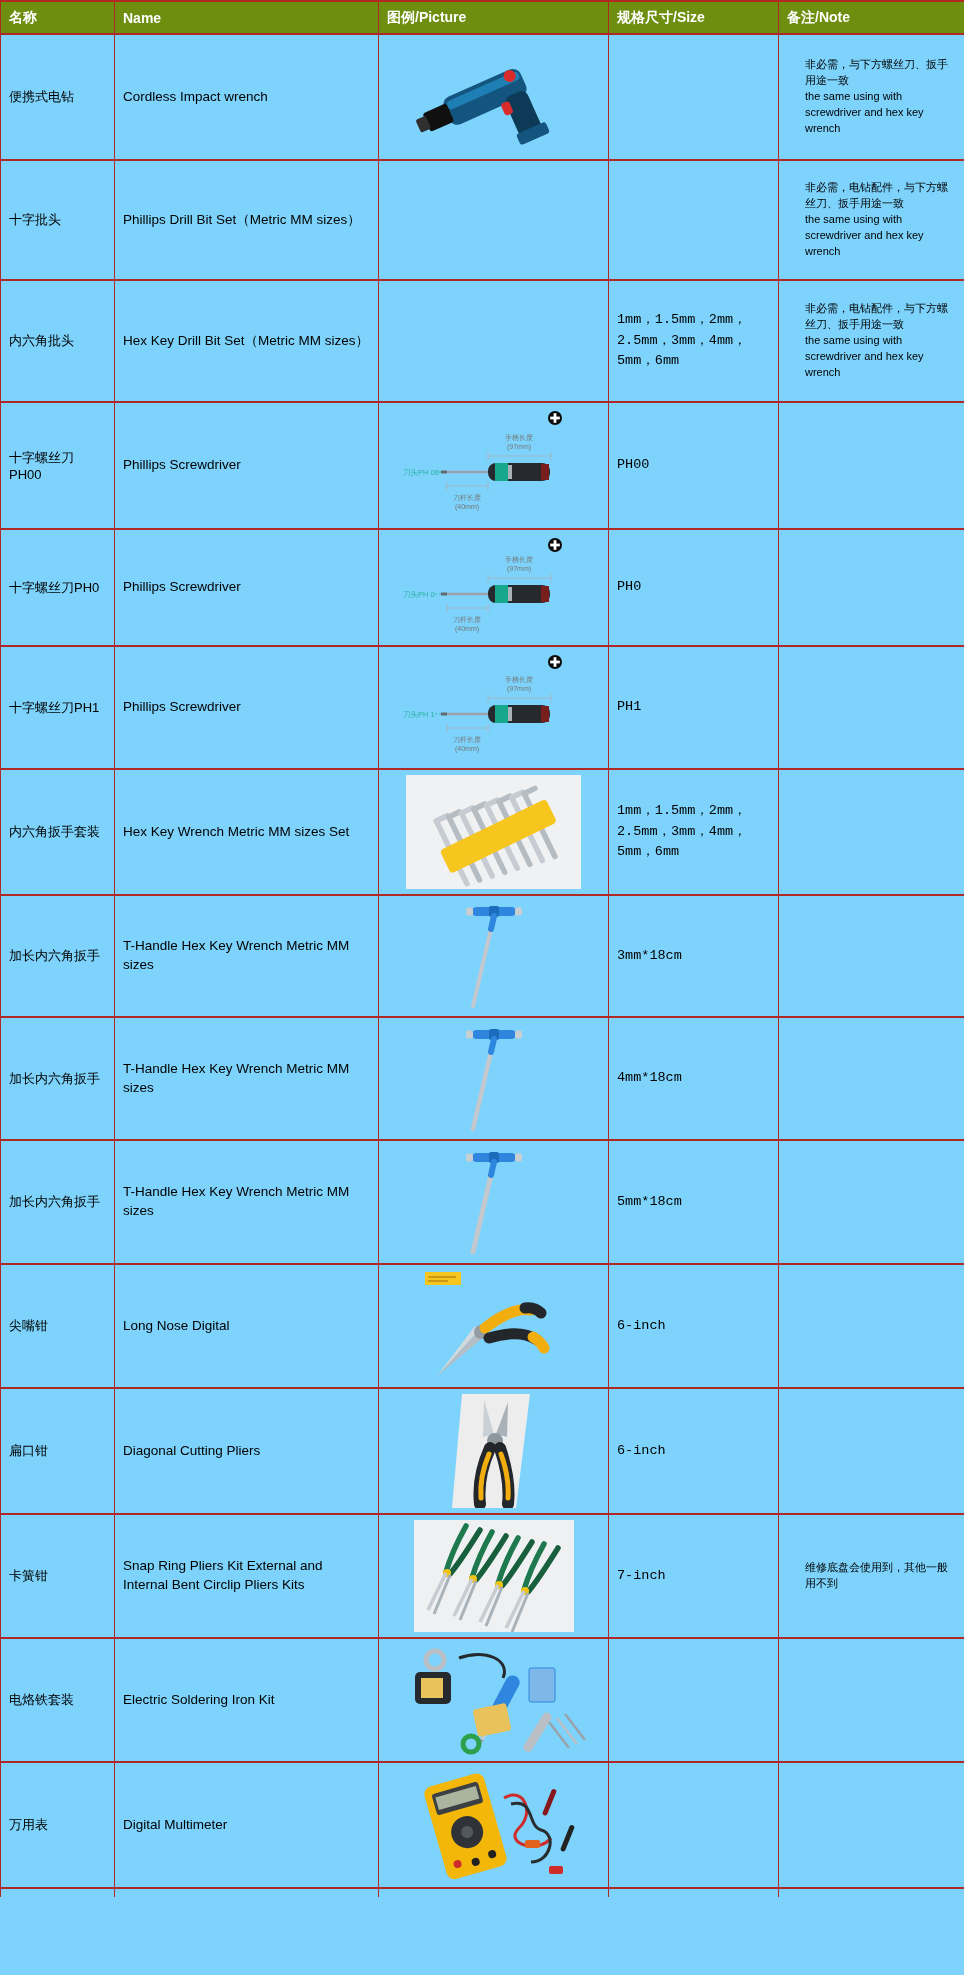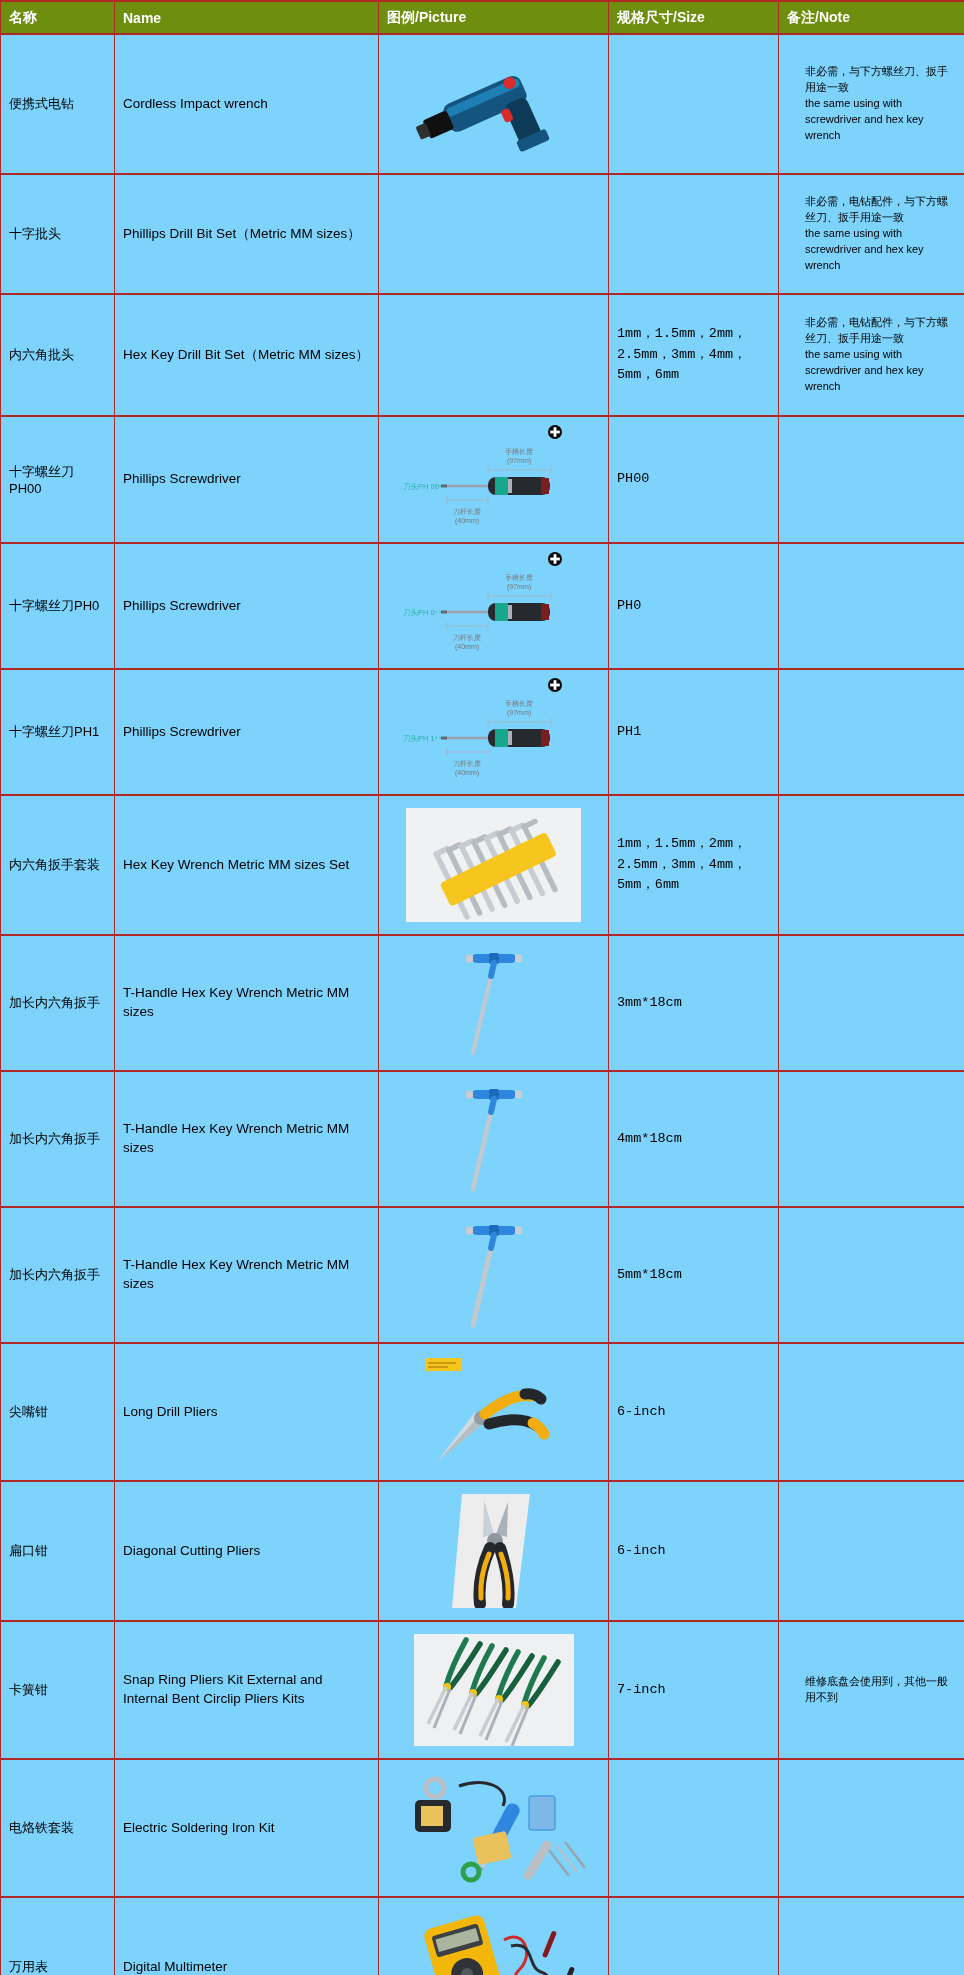--- a/index.html
+++ b/index.html
@@ -27,21 +27,21 @@
     font-size:14px;
     font-weight:bold;
     text-align:left;
     height:27px;
     padding:2px 8px;
   }
   td.c-cn{font-size:13px;}
   td.c-en{font-size:13.5px;line-height:1.4;}
   td.c-size{font-size:13.5px;line-height:1.55;font-family:Liberation Mono, monospace;}
   td.c-note{font-size:11px;line-height:1.45;white-space:pre-line;vertical-align:middle;padding-left:26px;}
-  td.c-pic{text-align:center;padding:12px;position:relative;}
+  td.c-pic{text-align:center;padding:5px;position:relative;}
   td.c-pic svg{display:block;margin:0 auto;}
   .plus-badge{position:absolute;top:8px;right:46px;width:14px;height:14px;}
   .ann{font-size:7px;fill:#777;}
   .lab{font-size:7.5px;}
   tr.stub td{border-bottom:none;}
 </style>
 </head>
 <body>
 
 <div id="page">
@@ -290,21 +290,21 @@
           <line x1="48" y1="15" x2="27" y2="105" stroke="#c2c8cd" stroke-width="5" stroke-linecap="round"></line>
           <line x1="48" y1="15" x2="45" y2="28" stroke="#2e86de" stroke-width="6" stroke-linecap="round"></line>
         </svg>
       </td>
       <td class="c-size">5mm*18cm</td>
       <td class="c-note"></td>
     </tr>
 
     <tr style="height:117px">
       <td class="c-cn">尖嘴钳</td>
-      <td class="c-en">Long Drill Pliers</td>
+      <td class="c-en">Long Nose Digital</td>
       <td class="c-pic">
         <svg width="150" height="112" viewBox="0 0 150 112">
           <rect x="6" y="2" width="36" height="13" fill="#f6c51e"></rect>
           <rect x="9" y="6" width="28" height="2" fill="#b8860b" opacity="0.7"></rect>
           <rect x="9" y="10" width="20" height="2" fill="#b8860b" opacity="0.7"></rect>
           <polygon points="18,106 60,60 66,66" fill="#b6bec5"></polygon>
           <polygon points="18,106 56,56 60,60" fill="#d3dade"></polygon>
           <circle cx="62" cy="62" r="7" fill="#949ca3"></circle>
           <path d="M66,58 C84,44 100,38 112,40" stroke="#f2ae0e" stroke-width="11" fill="none" stroke-linecap="round"></path>
           <path d="M106,38 C112,37 118,39 122,43" stroke="#23272c" stroke-width="11" fill="none" stroke-linecap="round"></path>

